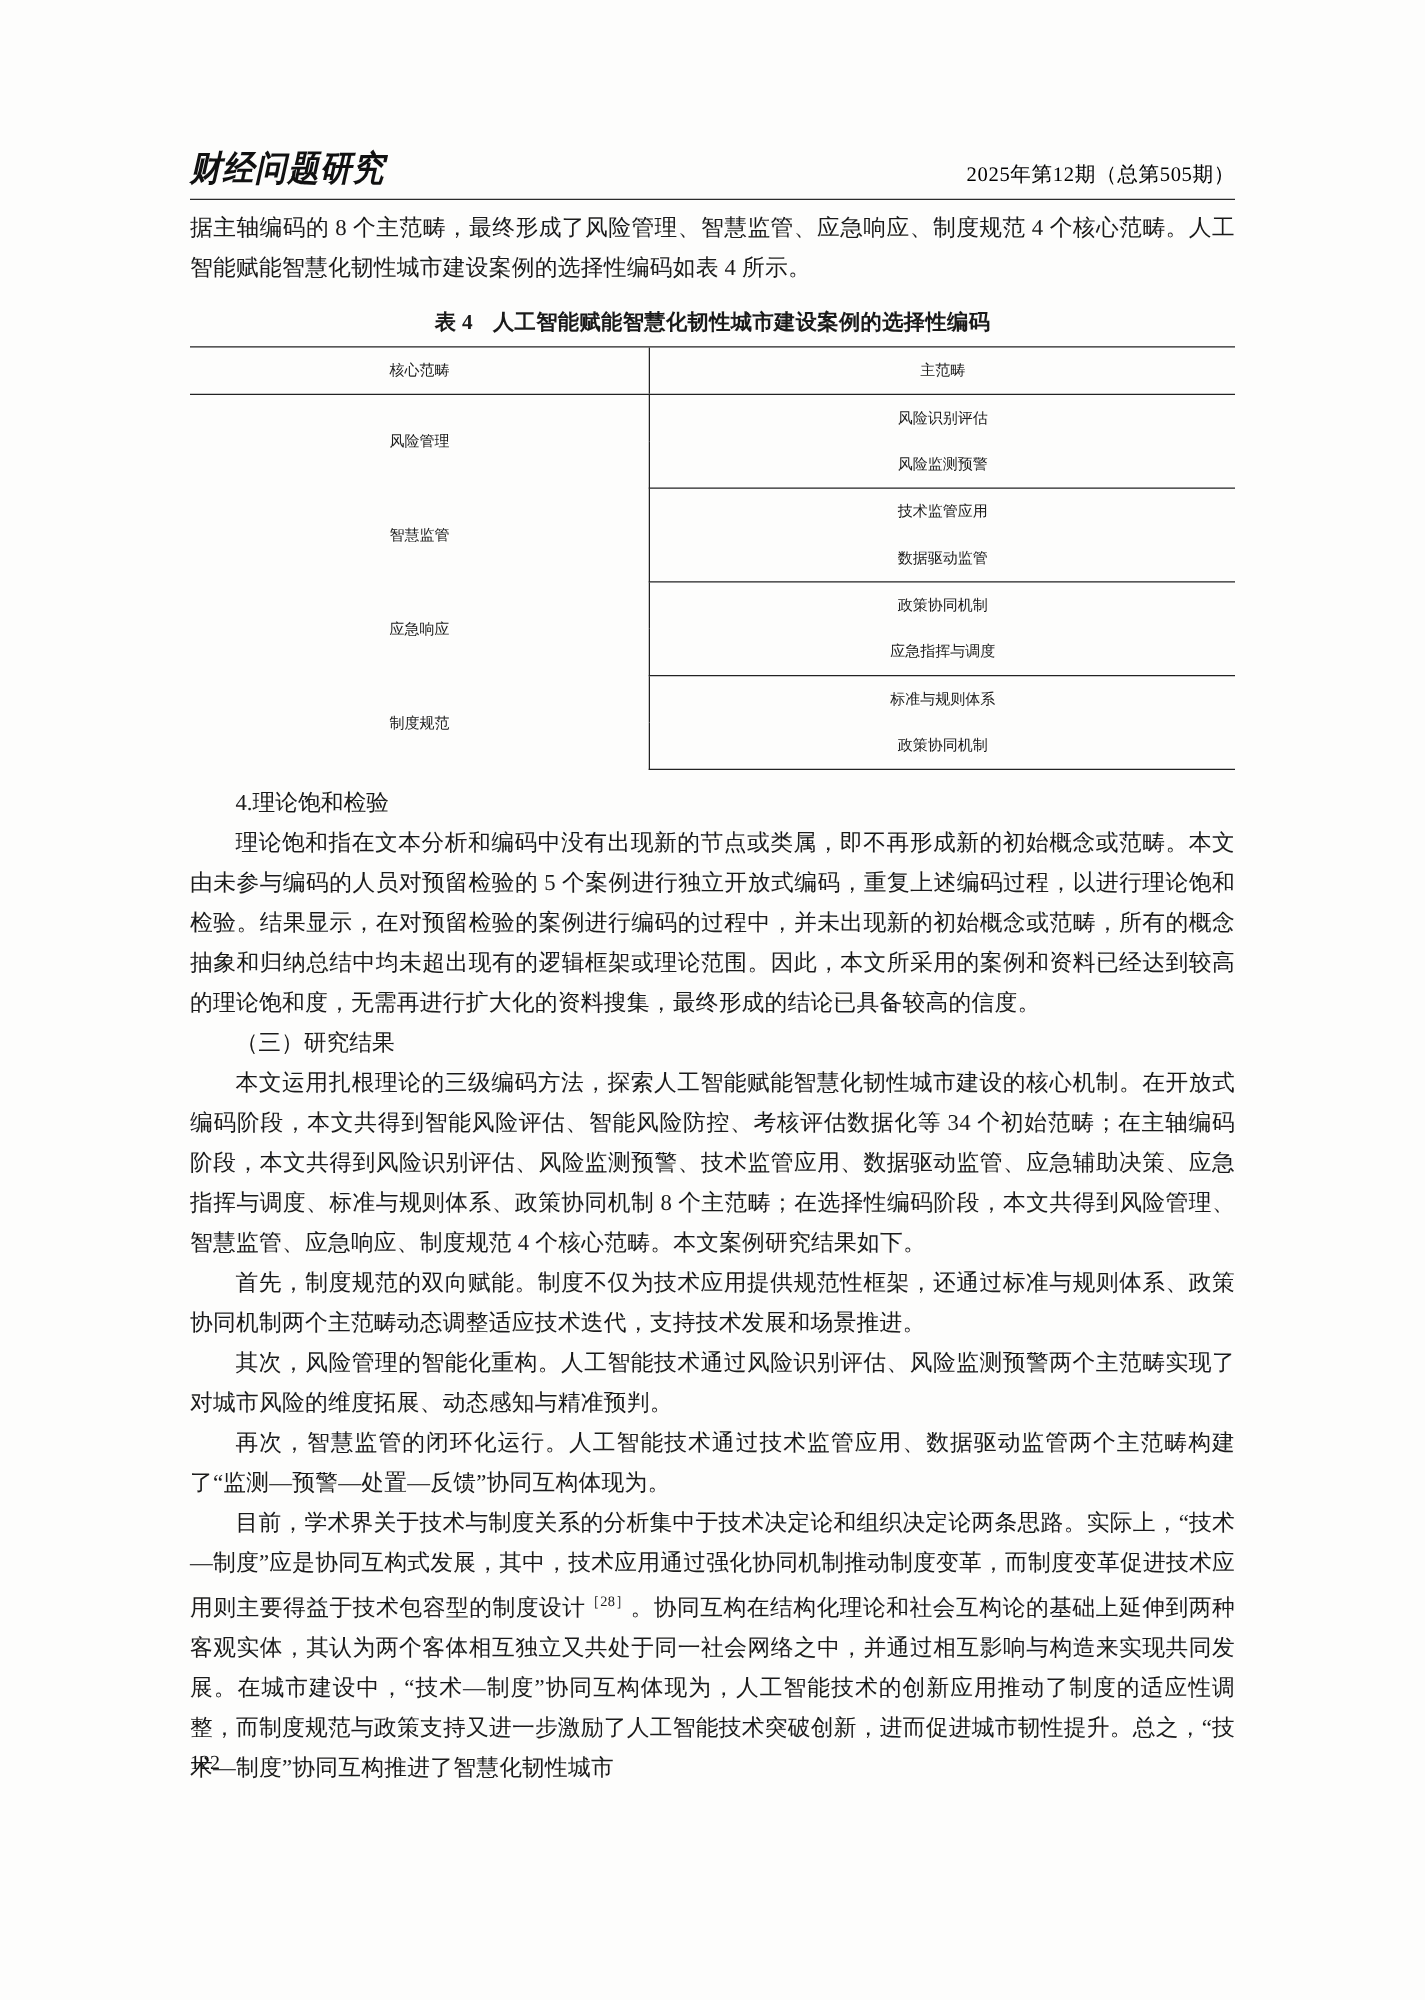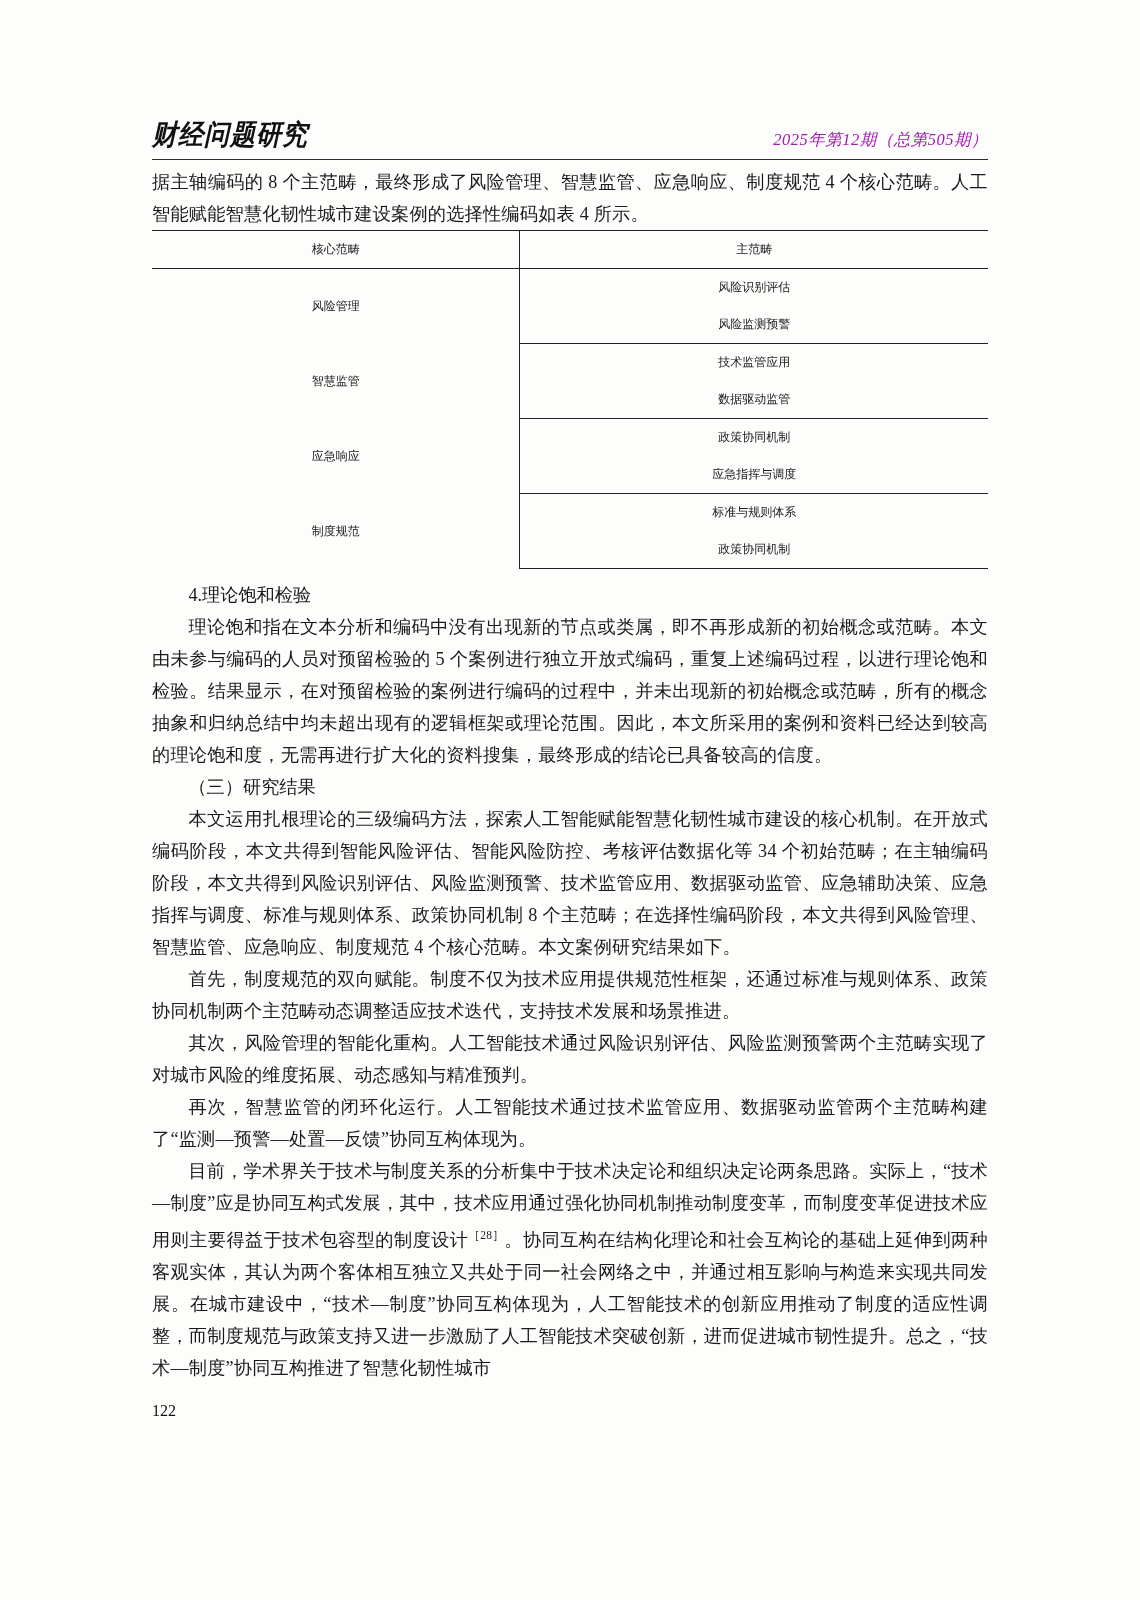--- a/index.html
+++ b/index.html
@@ -43,24 +43,23 @@
     font-size: 25px;
     font-weight: bold;
     letter-spacing: 1px;
     color: #111;
     transform: scaleY(1.12);
     transform-origin: left bottom;
     font-style: italic;
   }
   .issue-info {
     font-size: 16.5px;
-    color: #a21caf;
+    color: #000000;
     letter-spacing: 0.5px;
     padding-bottom: 2px;
-    font-style: italic;
   }
 
   
   p.body {
     font-size: 18.2px;
     line-height: 32px;
     margin: 0;
     text-align: justify;
     text-justify: inter-ideograph;
     letter-spacing: 0.2px;
@@ -137,20 +136,23 @@
 <div class="page">
   <div class="content">
 
     <div class="header">
       <div class="journal-logo">财经问题研究</div>
       <div class="issue-info">2025年第12期（总第505期）</div>
     </div>
 
     <p class="body nohang">据主轴编码的 8 个主范畴，最终形成了风险管理、智慧监管、应急响应、制度规范 4 个核心范畴。人工智能赋能智慧化韧性城市建设案例的选择性编码如表 4 所示。</p>
 
+    <div class="table-caption">
+      <span class="cap-num">表 4</span><span>人工智能赋能智慧化韧性城市建设案例的选择性编码</span>
+    </div>
 
     <table class="coding">
       <tbody>
         <tr class="head">
           <td class="left-col">核心范畴</td>
           <td class="right-col">主范畴</td>
         </tr>
 
         <tr>
           <td class="left-col" rowspan="2">风险管理</td>

